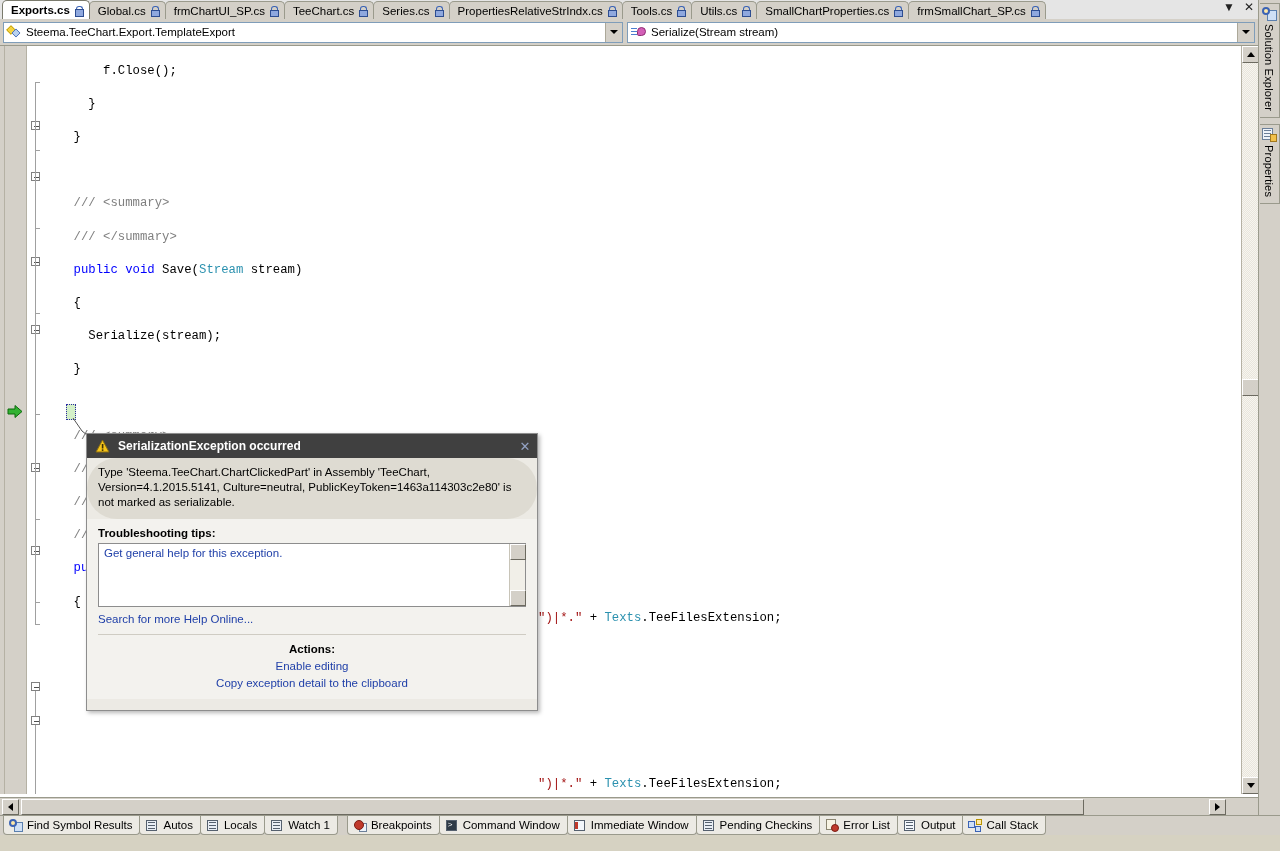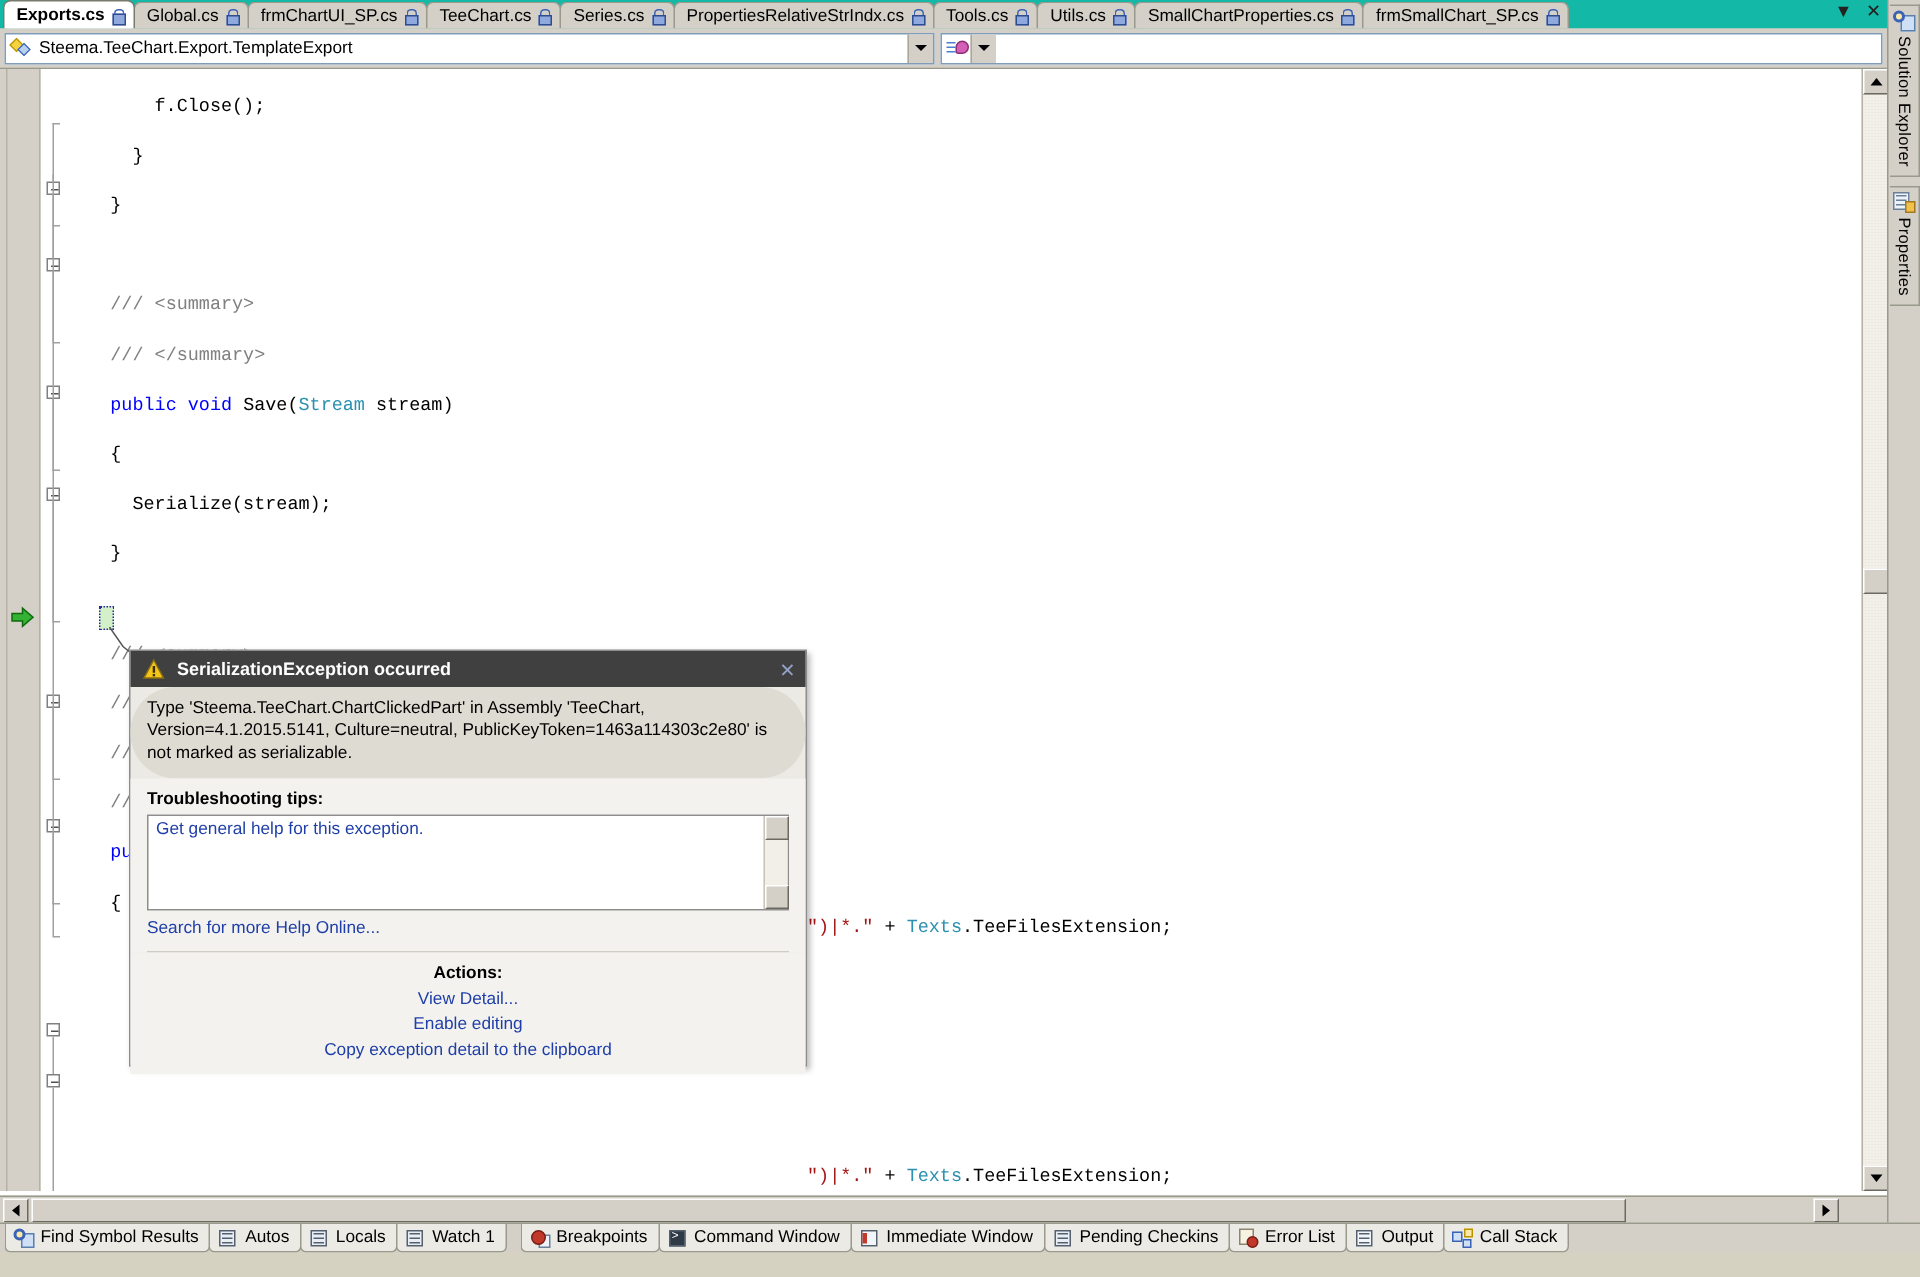--- a/index.html
+++ b/index.html
@@ -15,21 +15,21 @@
   .app {
     position: relative;
     width: 1280px; height: 851px;
     background: #d6d2c2;
   }
 
   
   .tabstrip {
     position: absolute; left: 0; top: 0;
     width: 1258px; height: 19px;
-    background: #14b8a6;
+    background: #e5e5e5;
     display: flex; align-items: flex-end;
     padding-left: 2px;
   }
   .tab {
     height: 18px;
     display: flex; align-items: center;
     padding: 0 7px 0 8px;
     background: #d4d0c8;
     border: 1px solid #9a9a8c;
     border-bottom: none;
@@ -499,20 +499,21 @@
     </div>
     <div class="combo right">
       <span class="ico-method">
         <span class="bars">
             <i></i>
             <i></i>
             <i></i>
           </span>
           <span class="blob"></span>
       </span>
+      <span class="ctext">Serialize(Stream stream)</span>
       <span class="cbtn"></span>
     </div>
   </div>
 
   <div class="editor-frame">
 
     <div class="ind-margin">
       <div class="stripe"></div>
     </div>
 
@@ -669,21 +670,20 @@
               <i class="ar-dn"></i>
             </div>
         </div>
       </div>
       <a class="link">Search for more Help Online...</a>
       <div class="exc-sep"></div>
     </div>
 
     <div class="exc-actions">
       <div class="exc-h">Actions:</div>
-      <a class="link">View Detail...</a>
       <a class="link">Enable editing</a>
       <a class="link">Copy exception detail to the clipboard</a>
     </div>
   </div>
 
   <div class="sidedock">
     <div class="dock-tab">
       <span class="dock-icon solution">
         <i class="sheet"></i>
           <i class="glass"></i>

